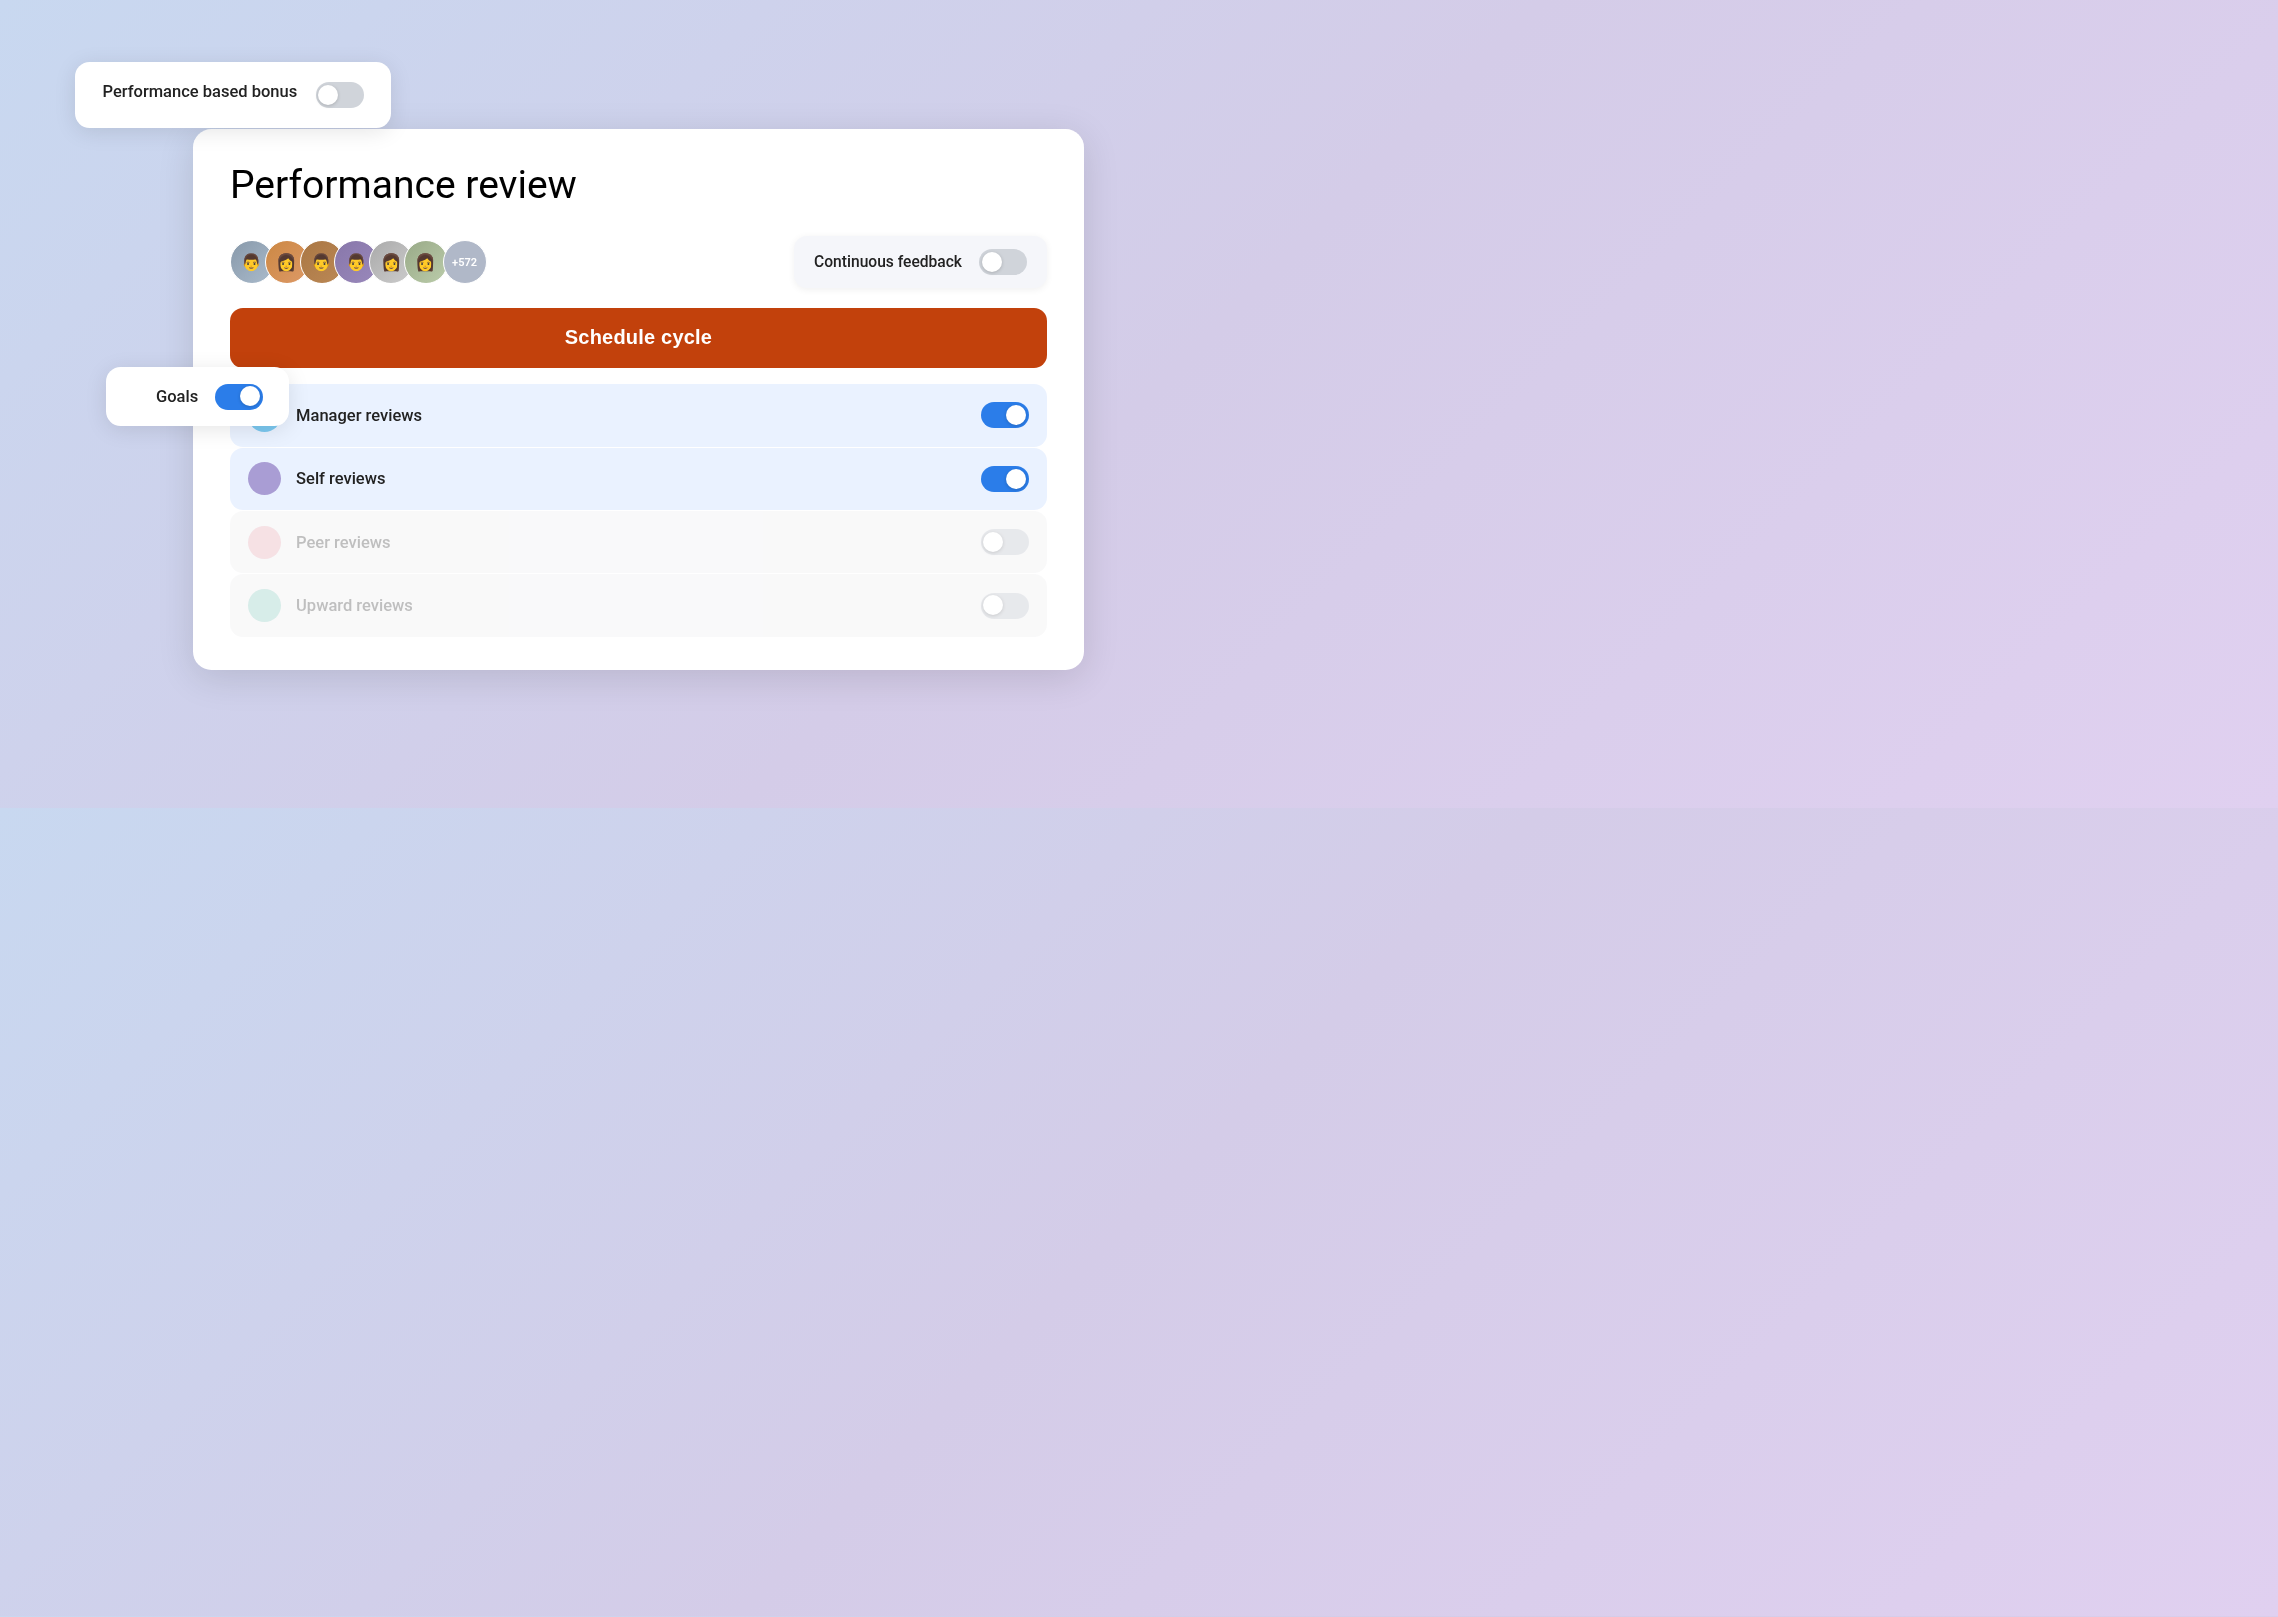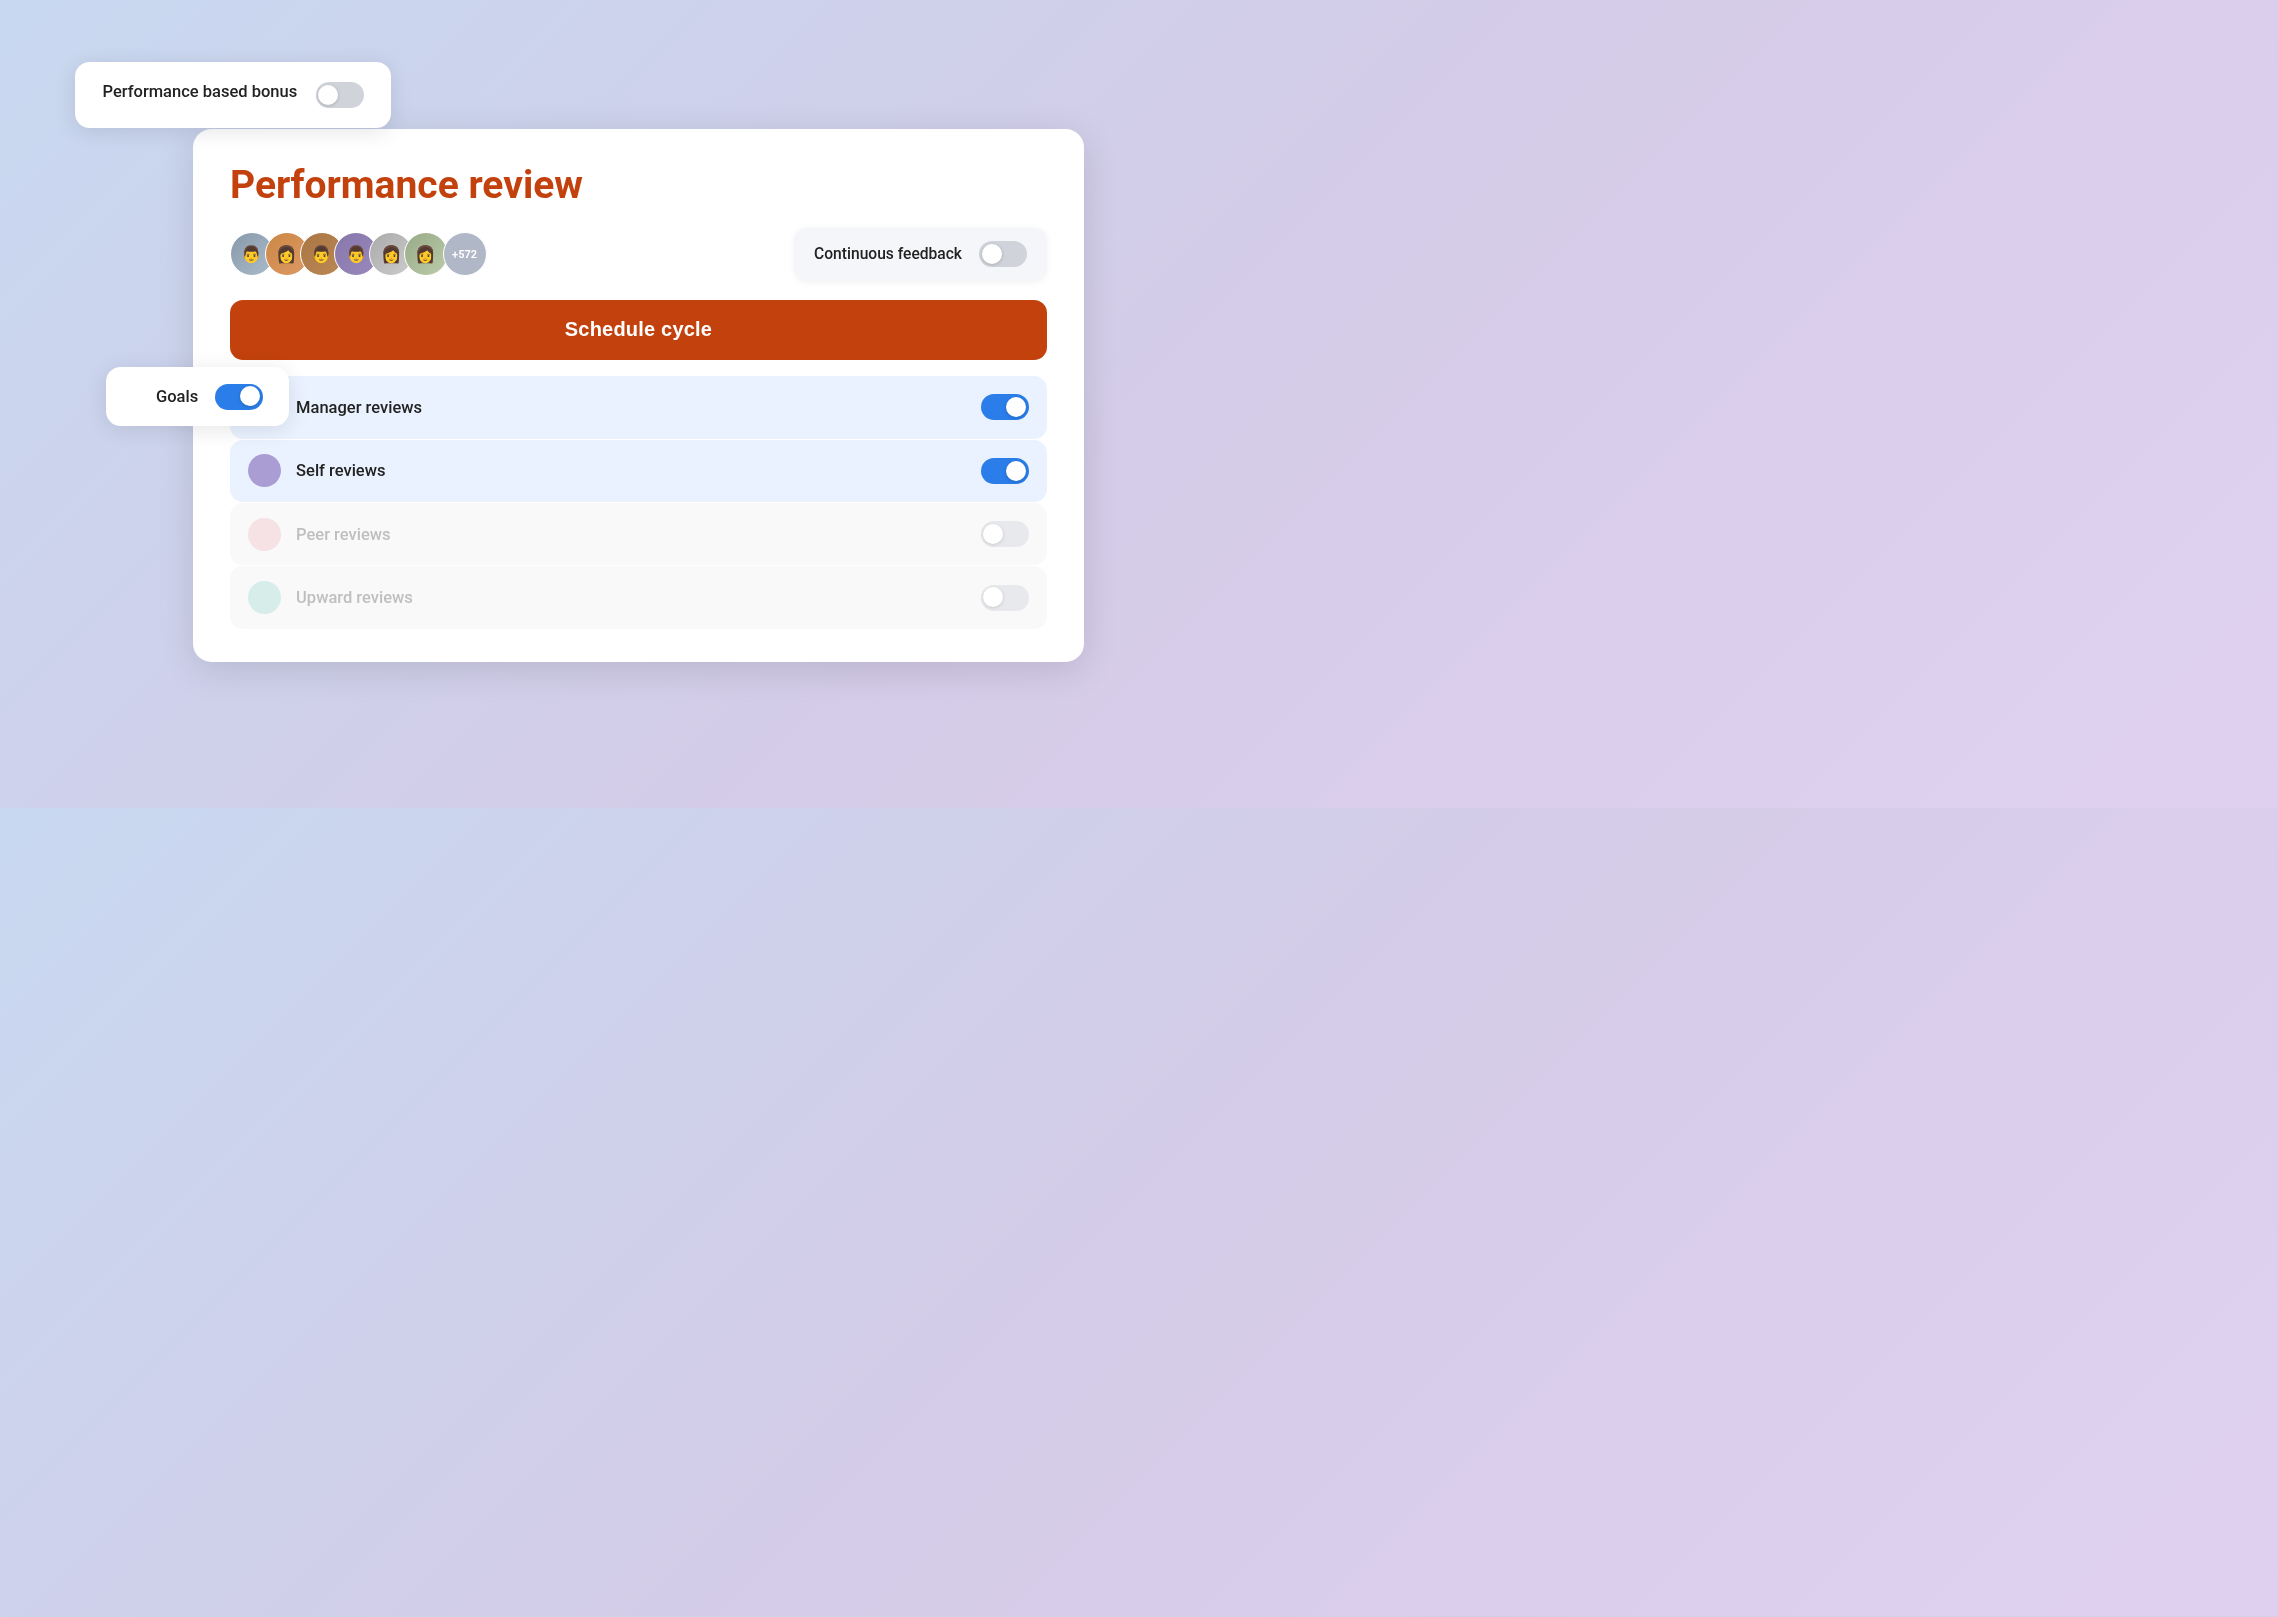--- a/index.html
+++ b/index.html
@@ -70,23 +70,23 @@
       background: #fff;
       border-radius: 18.4px;
       padding: 33px 37px 33px 37px;
       box-shadow: 0 7.3px 37px rgba(0,0,0,0.12);
       z-index: 2;
       min-width: 514px;
     }
 
     .main-title {
       font-size: 39px;
-      font-weight: 700;
-      color: #c2410c;
-      margin-bottom: 20px;
+      font-weight: 400;
+      color: #000000;
+      margin-bottom: 28px;
     }
 
     .top-row {
       display: flex;
       align-items: center;
       justify-content: space-between;
       margin-bottom: 20px;
     }
 
     .avatars-row {

